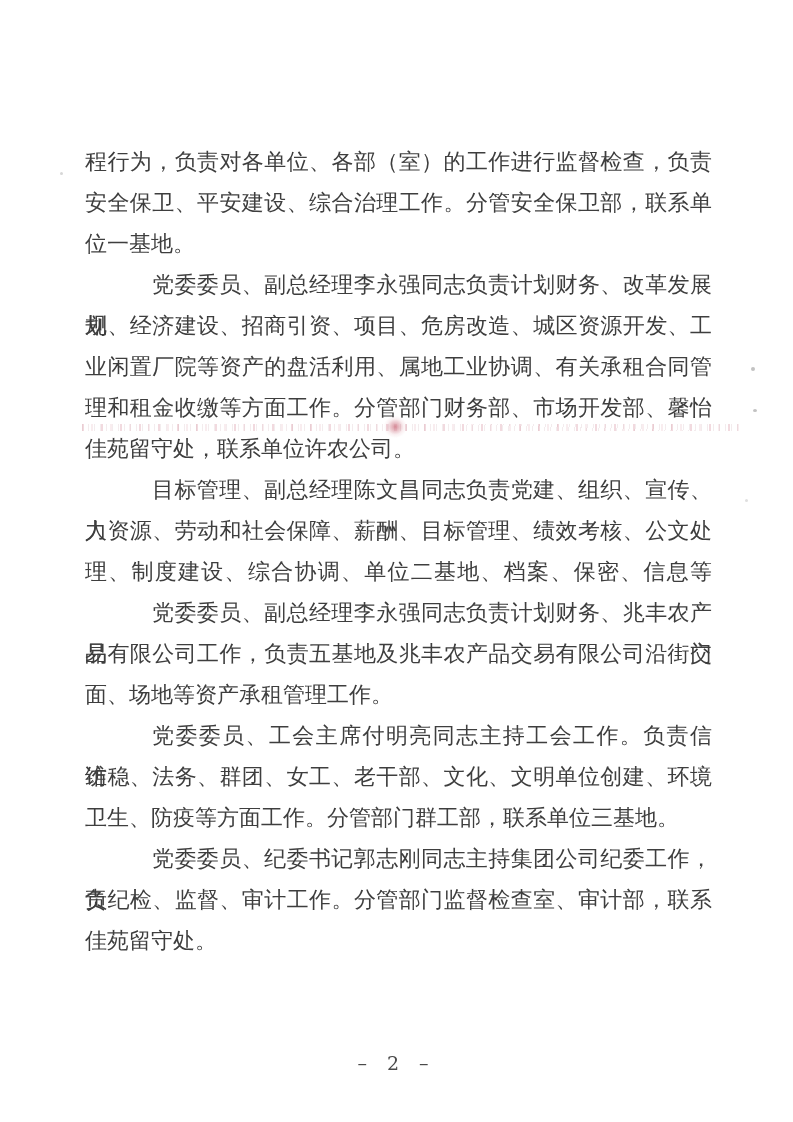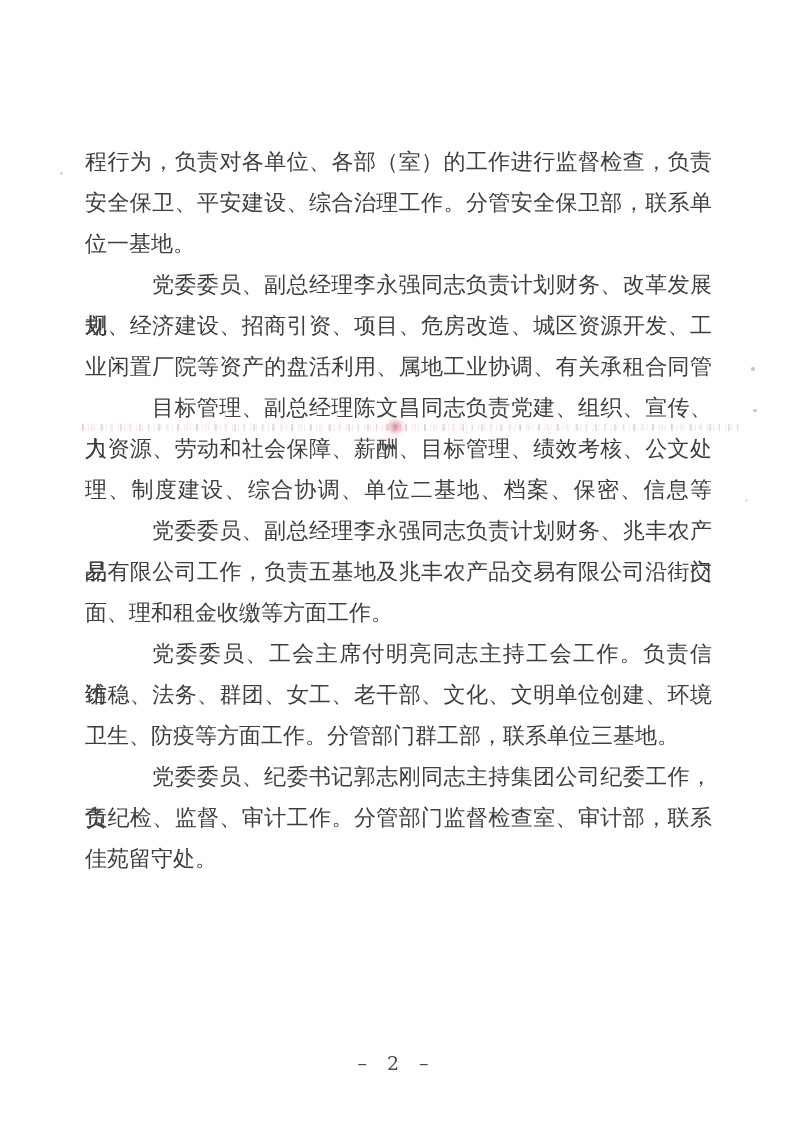--- a/index.html
+++ b/index.html
@@ -100,26 +100,28 @@
 
 <div class="page">
 
   <div class="text-block">
     <div class="line jl">程行为，负责对各单位、各部（室）的工作进行监督检查，负责</div>
     <div class="line jl">安全保卫、平安建设、综合治理工作。分管安全保卫部，联系单</div>
     <div class="line ll">位一基地。</div>
     <div class="line jl ind">党委委员、副总经理李永强同志负责计划财务、改革发展规</div>
     <div class="line jl">划、经济建设、招商引资、项目、危房改造、城区资源开发、工</div>
     <div class="line jl">业闲置厂院等资产的盘活利用、属地工业协调、有关承租合同管</div>
+    <div class="line jl">理和租金收缴等方面工作。分管部门财务部、市场开发部、馨怡</div>
+    <div class="line ll">佳苑留守处，联系单位许农公司。</div>
     <div class="line jl ind">目标管理、副总经理陈文昌同志负责党建、组织、宣传、人</div>
     <div class="line jl">力资源、劳动和社会保障、薪酬、目标管理、绩效考核、公文处</div>
     <div class="line jl">理、制度建设、综合协调、单位二基地、档案、保密、信息等</div>
     <div class="line jl ind">党委委员、副总经理李永强同志负责计划财务、兆丰农产品交</div>
     <div class="line jl">易有限公司工作，负责五基地及兆丰农产品交易有限公司沿街门</div>
-    <div class="line ll">面、理和租金收缴等方面工作。</div>
+    <div class="line ll">面、场地等资产承租管理工作。</div>
     <div class="line jl ind">党委委员、工会主席付明亮同志主持工会工作。负责信访、</div>
     <div class="line jl">维稳、法务、群团、女工、老干部、文化、文明单位创建、环境</div>
     <div class="line ll">卫生、防疫等方面工作。分管部门群工部，联系单位三基地。</div>
     <div class="line jl ind">党委委员、纪委书记郭志刚同志主持集团公司纪委工作，负</div>
     <div class="line jl">责纪检、监督、审计工作。分管部门监督检查室、审计部，联系</div>
     <div class="line ll">佳苑留守处。</div>
   </div>
 
   <div class="smudge-band"></div>
   <div class="smudge-blob"></div>

